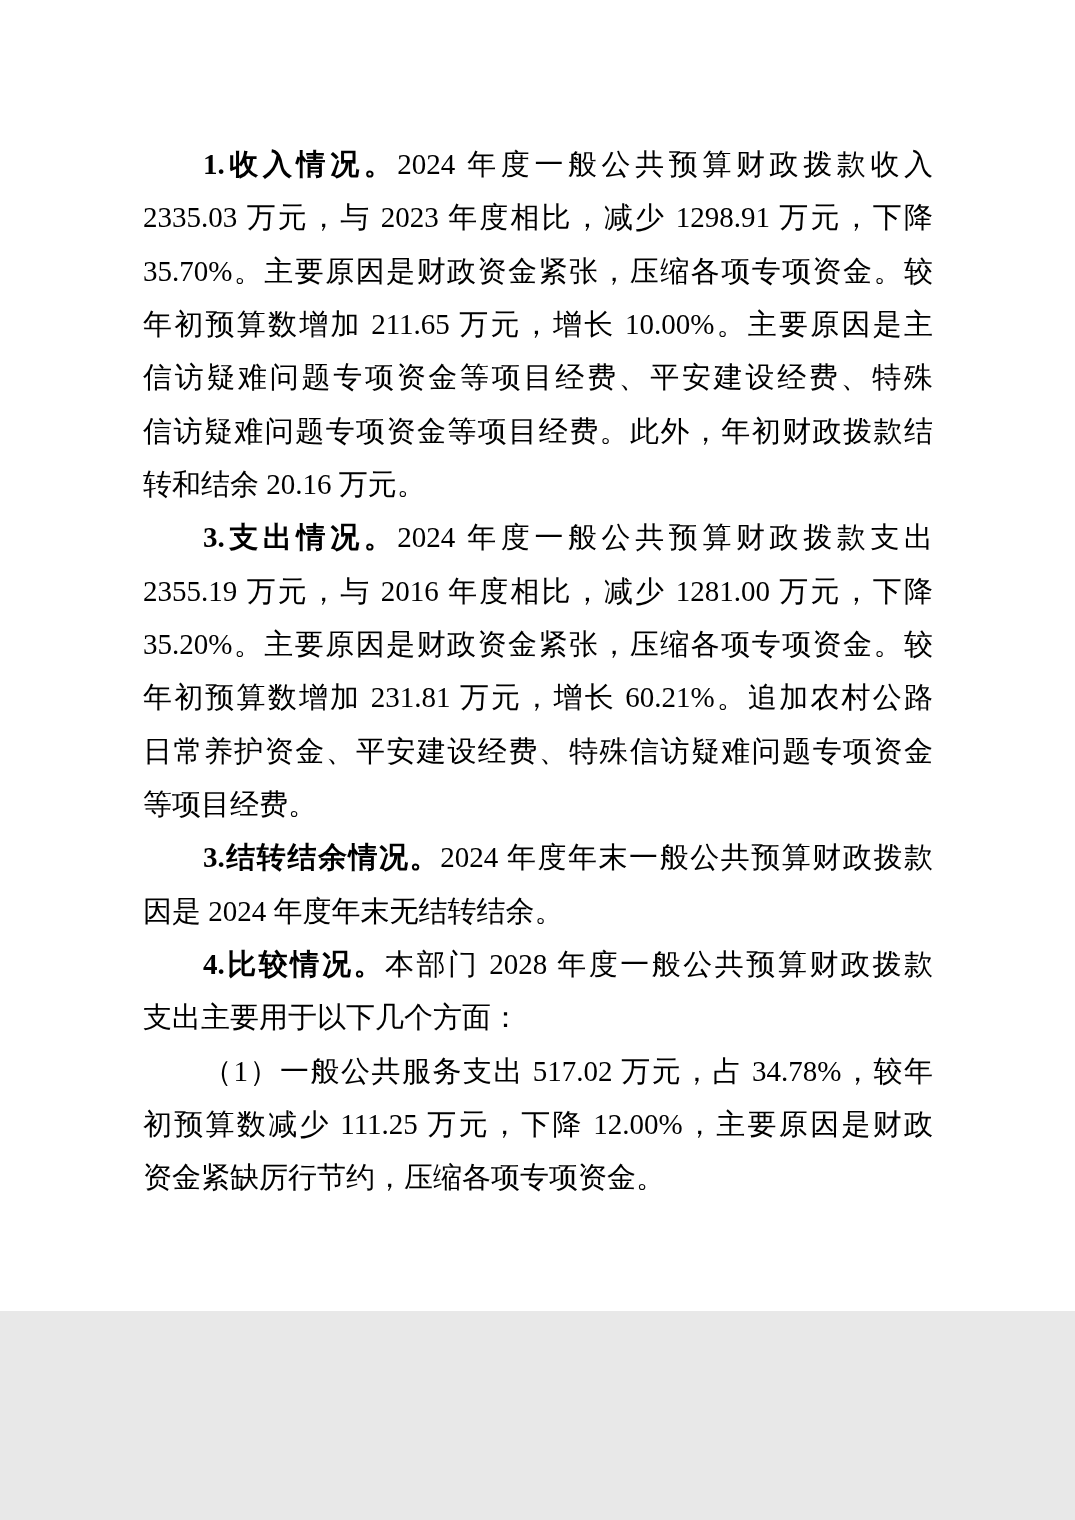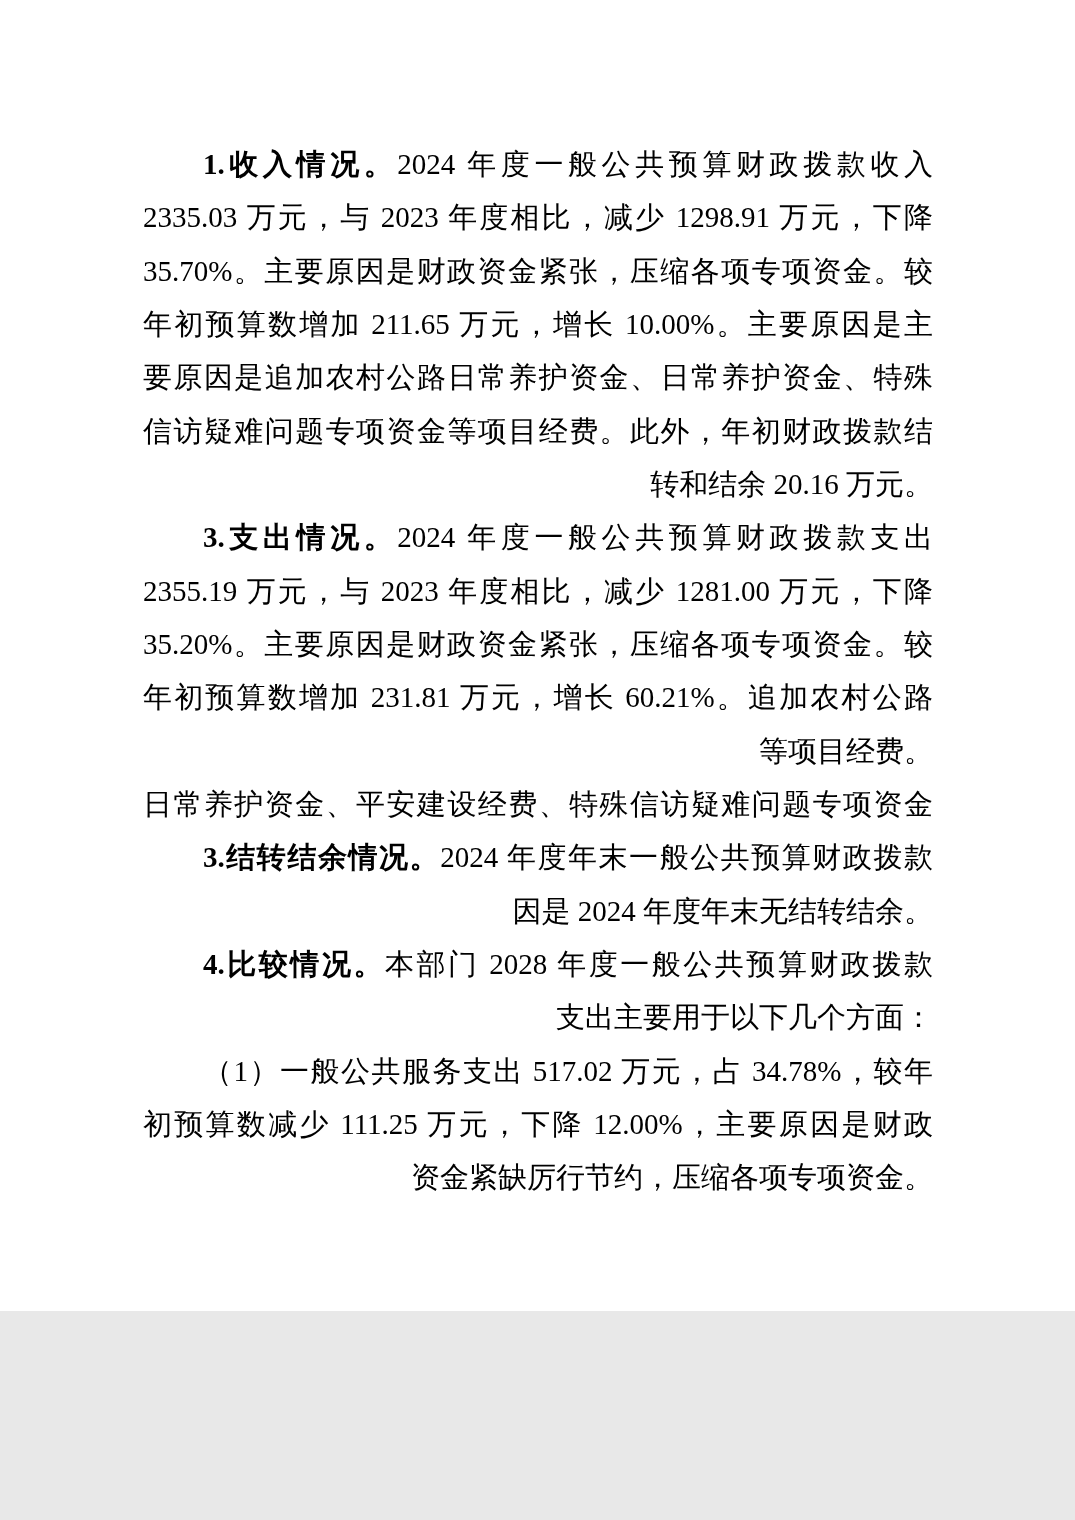--- a/index.html
+++ b/index.html
@@ -20,21 +20,21 @@
   .text-block {
     position: absolute;
     left: 143px;
     top: 138px;
     width: 790px;
   }
   .line {
     font-size: 29px;
     line-height: 53.33px;
     height: 53.33px;
-    text-align: right;
+    text-align: left;
     white-space: normal;
   }
   .line.fill {
     text-align: justify;
     text-align-last: justify;
   }
   .line.first {
     text-indent: 60px;
   }
   .lead {
@@ -55,31 +55,31 @@
 </head>
 <body>
 
 <div class="page">
   <div class="text-block">
       <div>
         <div class="line first fill"><span class="lead">1.收入情况。</span><span>2024 年度一般公共预算财政拨款收入</span></div>
         <div class="line fill">2335.03 万元，与 2023 年度相比，减少 1298.91 万元，下降</div>
         <div class="line fill">35.70%。主要原因是财政资金紧张，压缩各项专项资金。较</div>
         <div class="line fill">年初预算数增加 211.65 万元，增长 10.00%。主要原因是主</div>
-        <div class="line fill">要原因是追加农村公路日常养护资金、日常养护资金、特殊</div>
+        <div class="line fill">信访疑难问题专项资金等项目经费、平安建设经费、特殊</div>
         <div class="line fill">信访疑难问题专项资金等项目经费。此外，年初财政拨款结</div>
         <div class="line">转和结余 20.16 万元。</div>
       </div>
       <div>
         <div class="line first fill"><span class="lead">3.支出情况。</span><span>2024 年度一般公共预算财政拨款支出</span></div>
-        <div class="line fill">2355.19 万元，与 2023 年度相比，减少 1281.00 万元，下降</div>
+        <div class="line fill">2355.19 万元，与 2016 年度相比，减少 1281.00 万元，下降</div>
         <div class="line fill">35.20%。主要原因是财政资金紧张，压缩各项专项资金。较</div>
         <div class="line fill">年初预算数增加 231.81 万元，增长 60.21%。追加农村公路</div>
+        <div class="line fill">日常养护资金、平安建设经费、特殊信访疑难问题专项资金</div>
         <div class="line">等项目经费。</div>
-        <div class="line fill">日常养护资金、平安建设经费、特殊信访疑难问题专项资金</div>
       </div>
       <div>
         <div class="line first fill"><span class="lead">3.结转结余情况。</span><span>2024 年度年末一般公共预算财政拨款</span></div>
         <div class="line">因是 2024 年度年末无结转结余。</div>
       </div>
       <div>
         <div class="line first fill"><span class="lead">4.比较情况。</span><span>本部门 2028 年度一般公共预算财政拨款</span></div>
         <div class="line">支出主要用于以下几个方面：</div>
       </div>
       <div>

